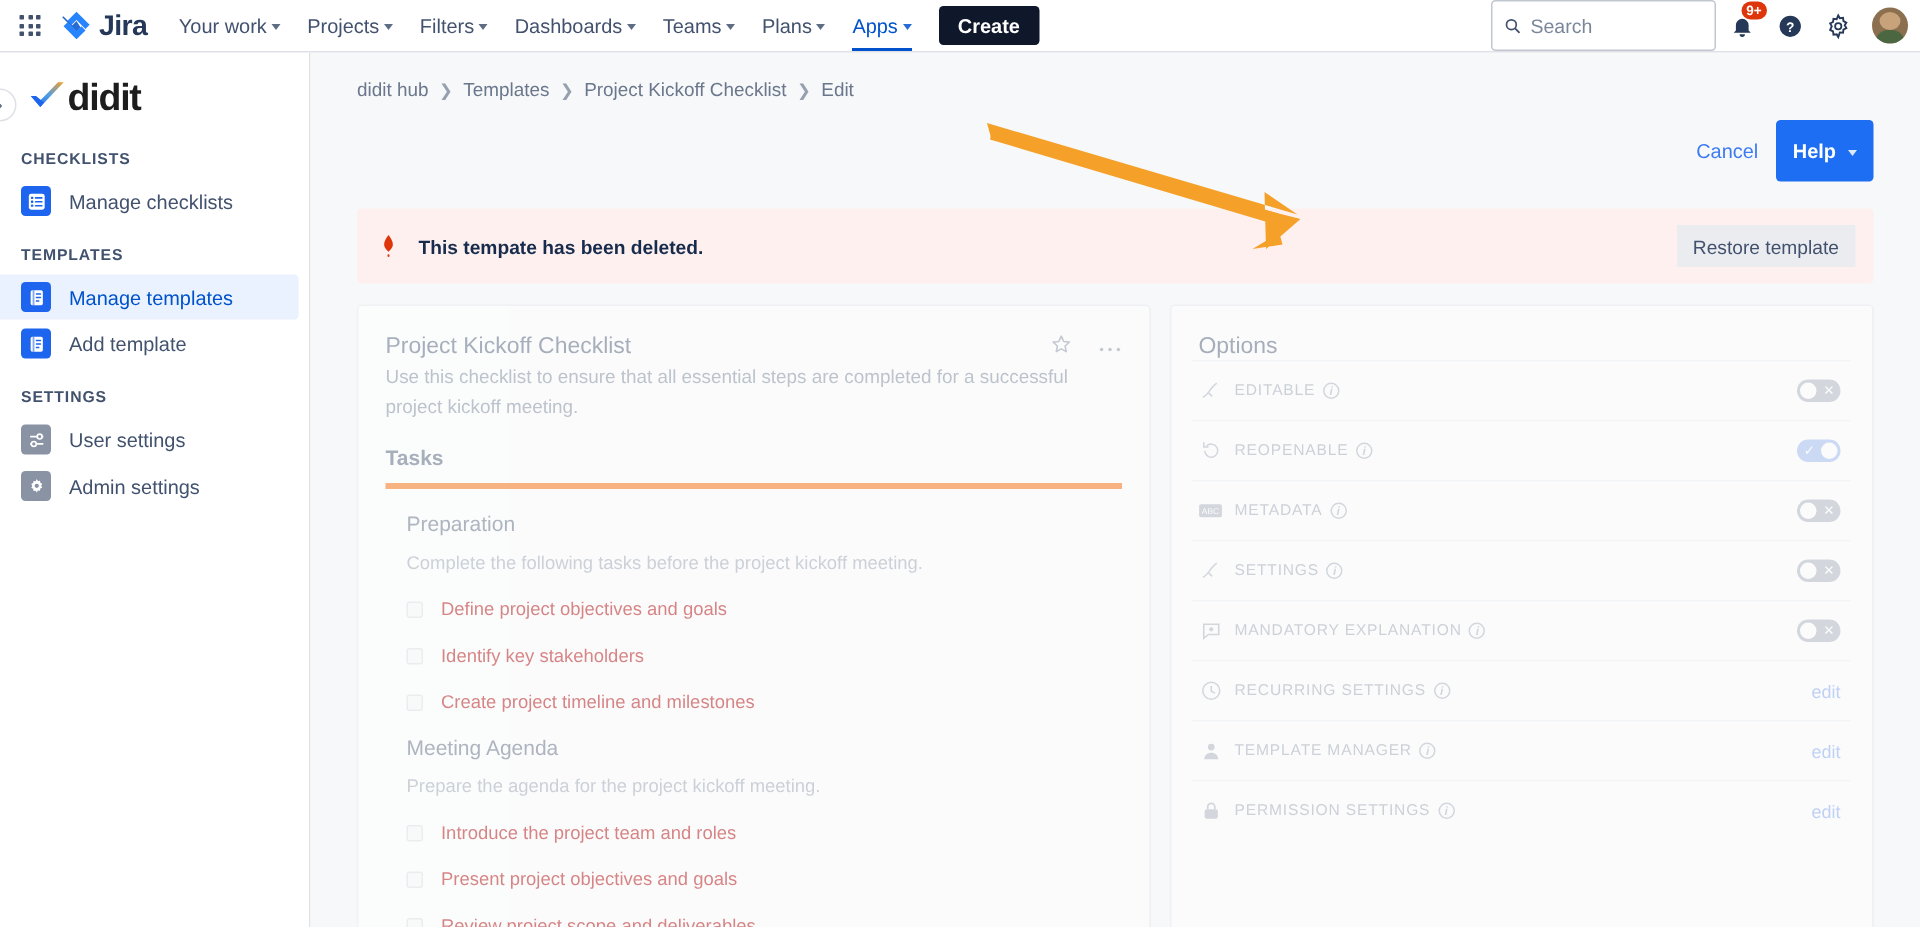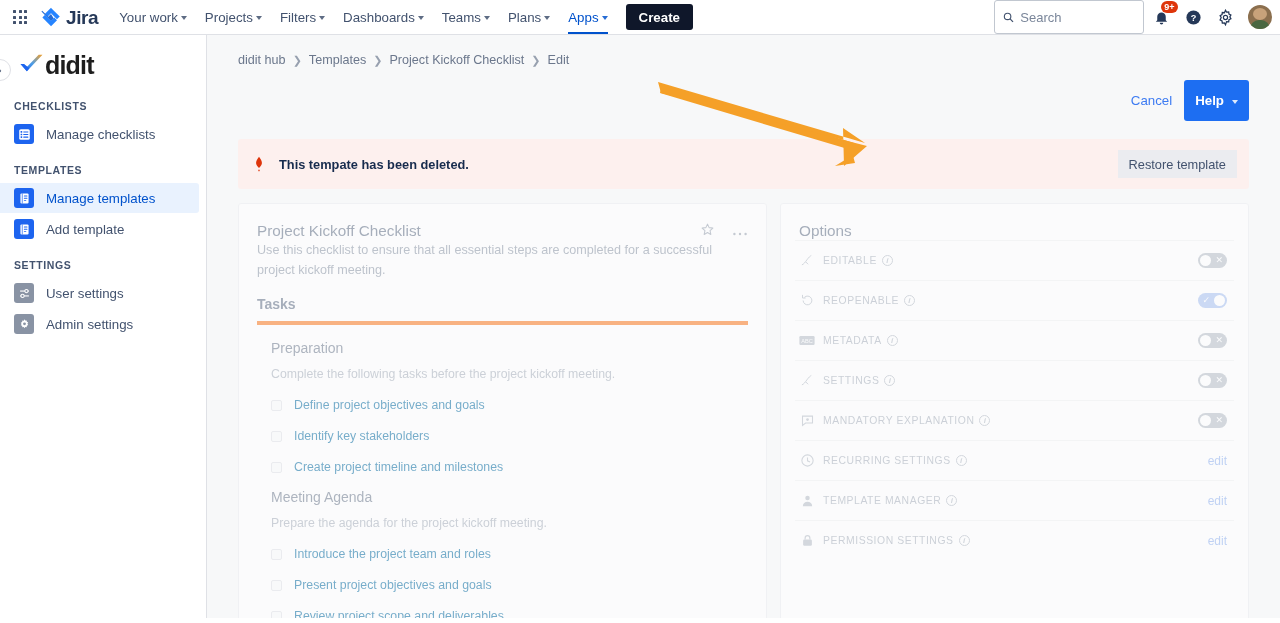--- a/index.html
+++ b/index.html
@@ -229,21 +229,21 @@
     font-size: 12.3px; color: #a5adba; margin-top: 11px;
   }
   .task-row {
     display: flex; align-items: center; gap: 12px;
     margin-top: 17px;
   }
   .task-cb {
     width: 11px; height: 11px; border: 1px solid #dfe1e6;
     border-radius: 2px; background: #fafbfc; flex: none;
   }
-  .task-label { font-size: 12.3px; color: #0369a1; }
+  .task-label { font-size: 12.3px; color: #b91c1c; }
 
   .options-title { font-size: 15.3px; color: #5e6c84; padding-left: 4px; }
   .opt-row {
     display: flex; align-items: center;
     height: 40px; border-top: 1px solid #f0f1f3;
     padding: 0 7px 0 4px; margin-top: 0;
   }
   .opt-row:first-of-type { border-top: 1px solid #f0f1f3; margin-top: 17px; }
   .opt-icon {
     width: 16px; height: 16px; flex: none; margin-right: 8px;

